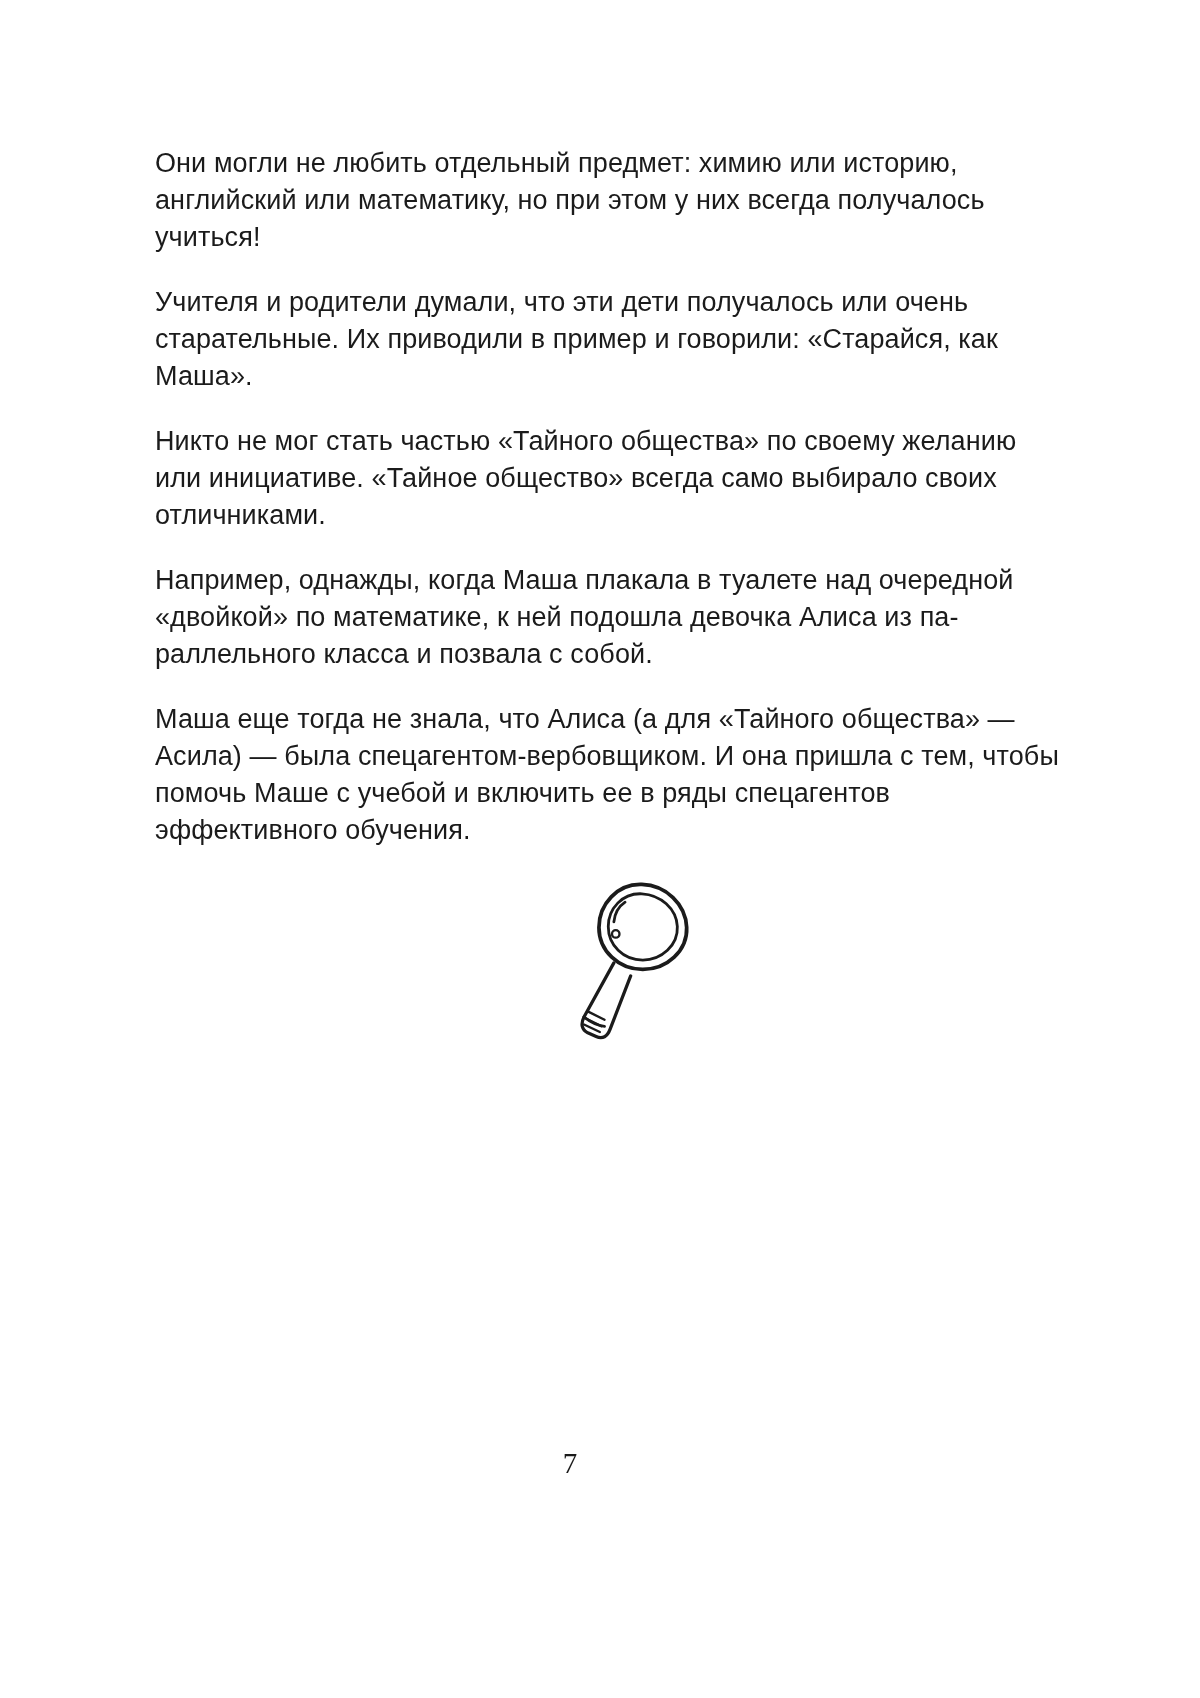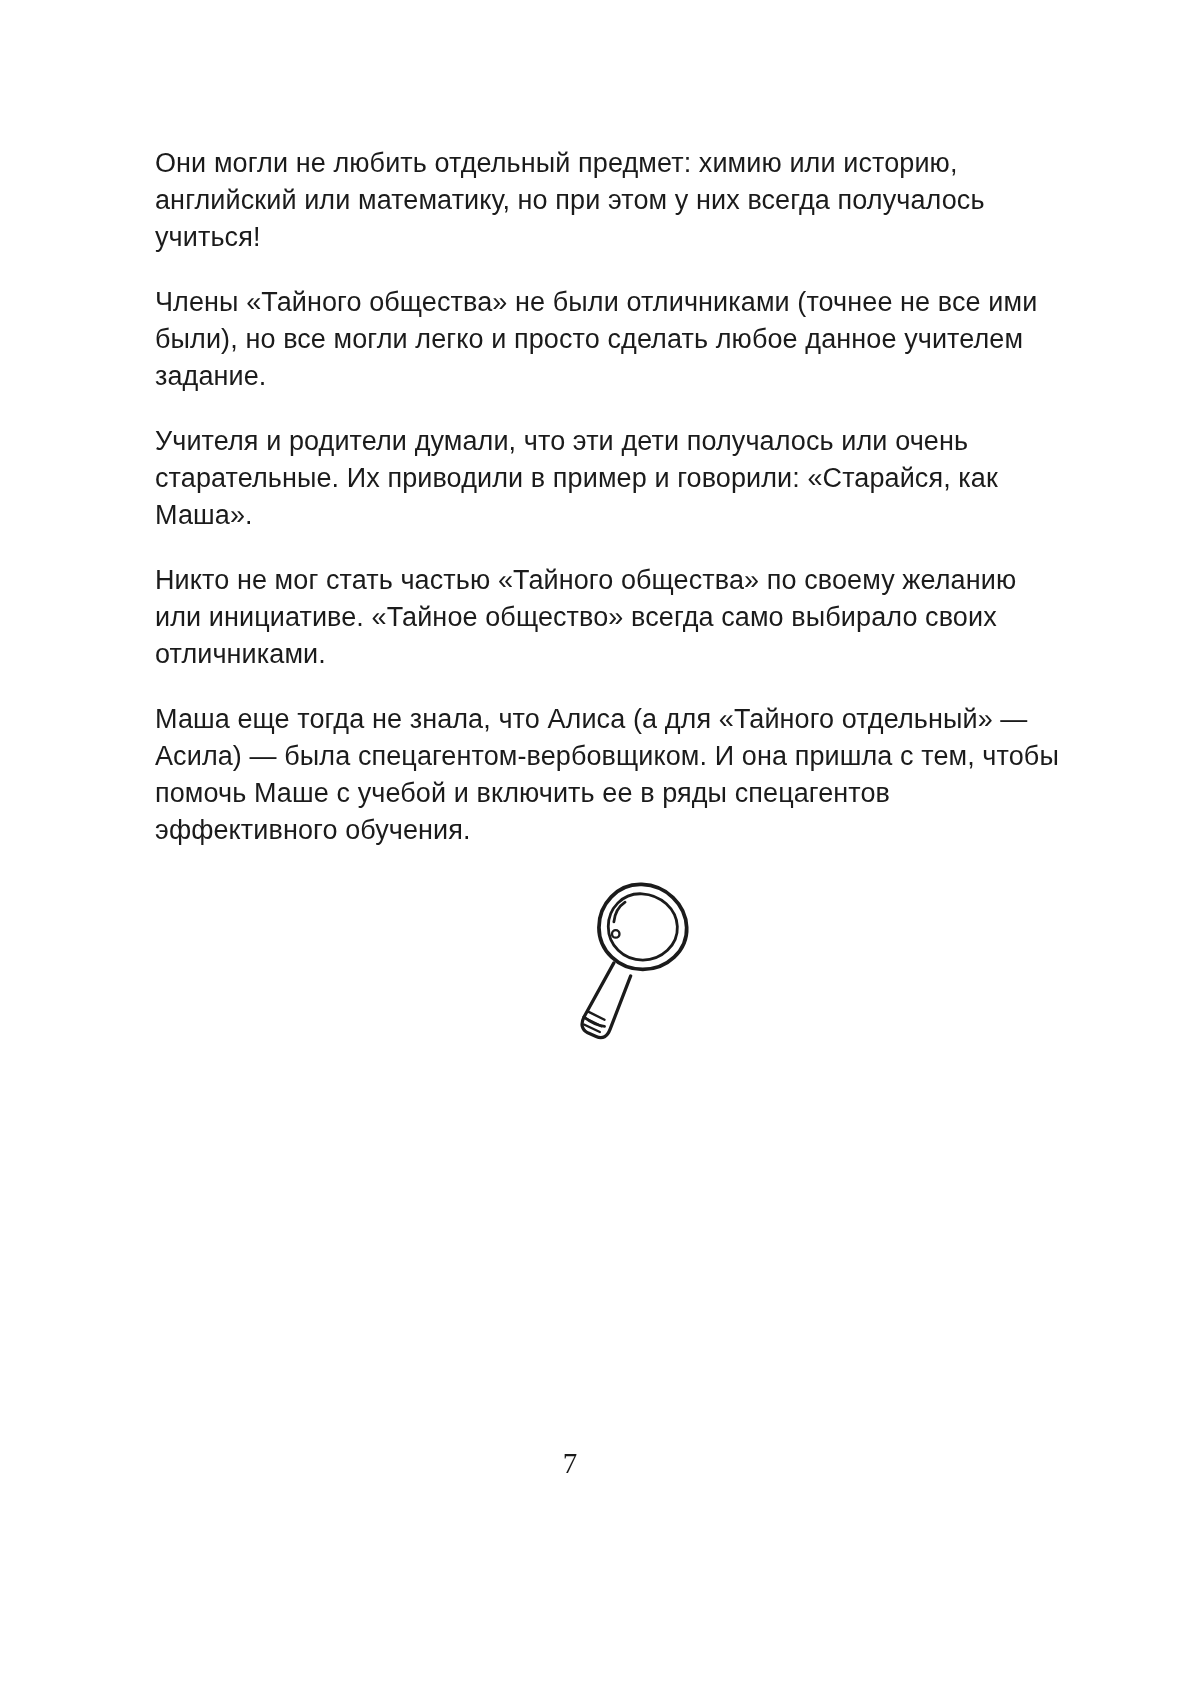--- a/index.html
+++ b/index.html
@@ -53,30 +53,30 @@
 </style>
 </head>
 <body>
 
 <div class="page">
 
   <div class="text-column">
     <p>Они могли не любить отдельный предмет: химию или историю,
 английский или математику, но при этом у них всегда получалось
 учиться!</p>
-    <p>Члены «Тайного общества» не были отличниками (точнее не все ими
-были), но все могли легко и просто сделать любое данное учителем
-задание.</p>
     <p>Учителя и родители думали, что эти дети получалось или очень
 старательные. Их приводили в пример и говорили: «Старайся, как
 Маша».</p>
     <p>Никто не мог стать частью «Тайного общества» по своему желанию
 или инициативе. «Тайное общество» всегда само выбирало своих
 отличниками.</p>
-    <p>Маша еще тогда не знала, что Алиса (а для «Тайного отдельный» —
+    <p>Например, однажды, когда Маша плакала в туалете над очередной
+«двойкой» по математике, к ней подошла девочка Алиса из па-
+раллельного класса и позвала с собой.</p>
+    <p>Маша еще тогда не знала, что Алиса (а для «Тайного общества» —
 Асила) — была спецагентом-вербовщиком. И она пришла с тем, чтобы
 помочь Маше с учебой и включить ее в ряды спецагентов
 эффективного обучения.</p>
   </div>
 
   <div class="illustration-wrap">
 
     <svg viewBox="0 0 150 180" fill="none" stroke="#1b1b1b" stroke-linecap="round" stroke-linejoin="round">
 
       <path stroke-width="4" d="M92,8 C118,9 139,29 140,54 C141,79 119,99 93,99 C67,99 46,79 46,54 C46,29 66,7 92,8 Z"></path>

